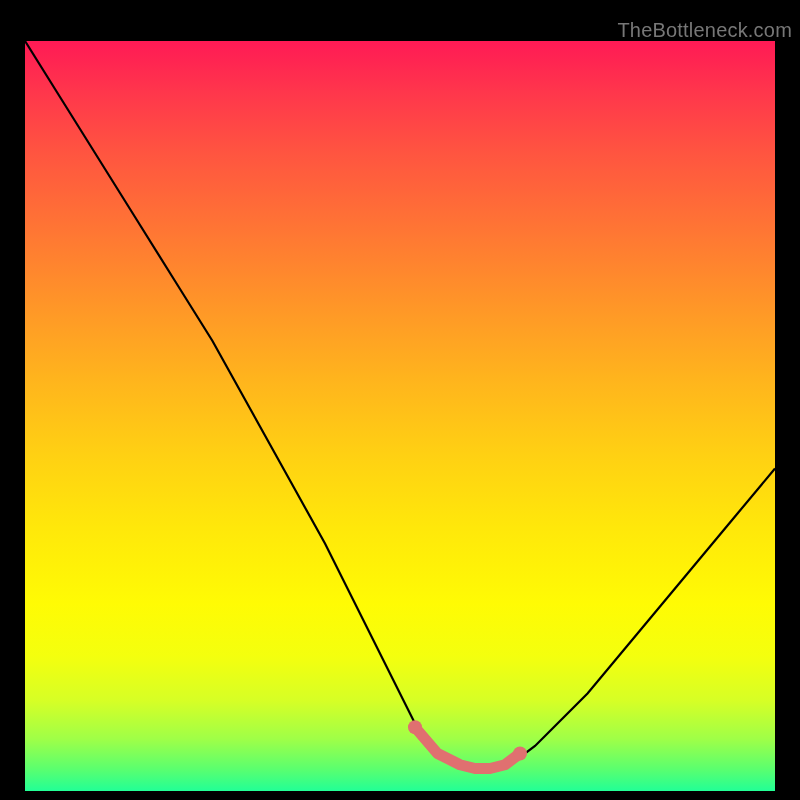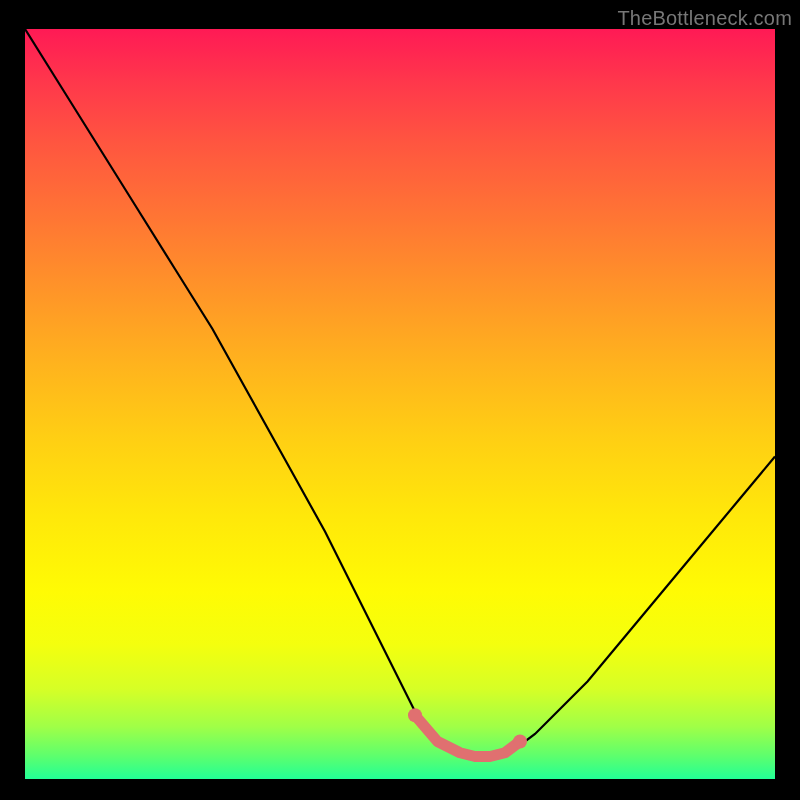--- a/index.html
+++ b/index.html
@@ -6,21 +6,21 @@
     margin: 0;
     padding: 0;
     width: 800px;
     height: 800px;
     background: #000000;
     overflow: hidden;
     font-family: Arial, Helvetica, sans-serif;
   }
   .frame {
     position: absolute;
-    top: 4px;
+    top: 16px;
     left: 0;
     width: 800px;
     height: 624px;
     background: #000000;
   }
   .plot-area {
     position: absolute;
     top: 25px;
     left: 25px;
     width: 750px;

